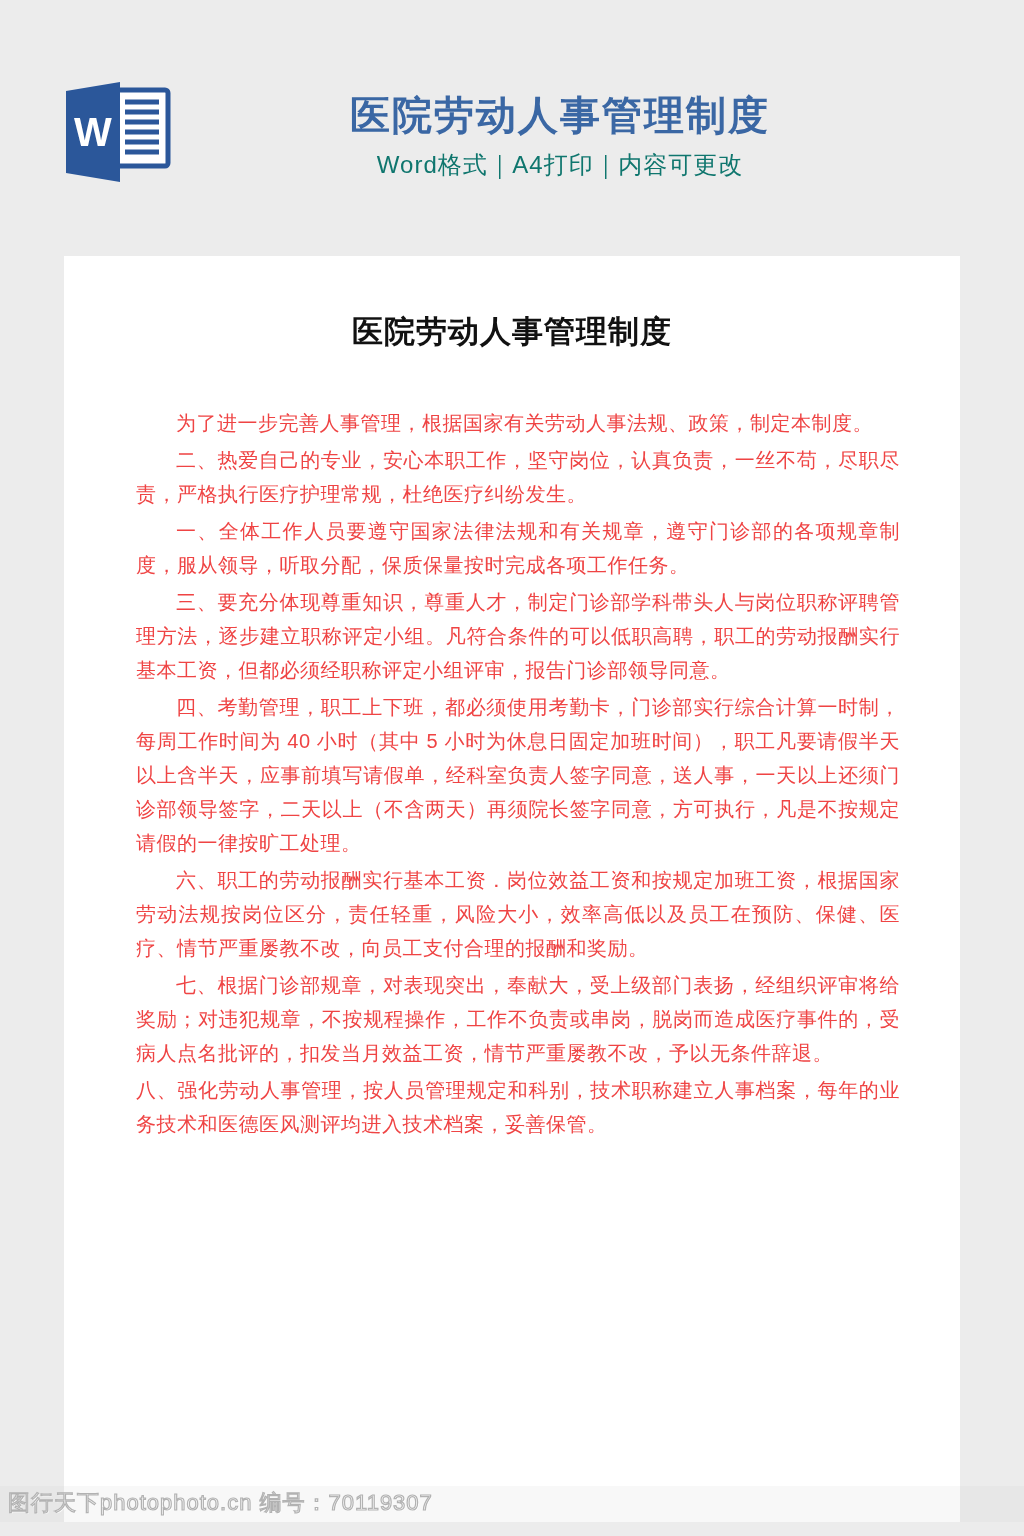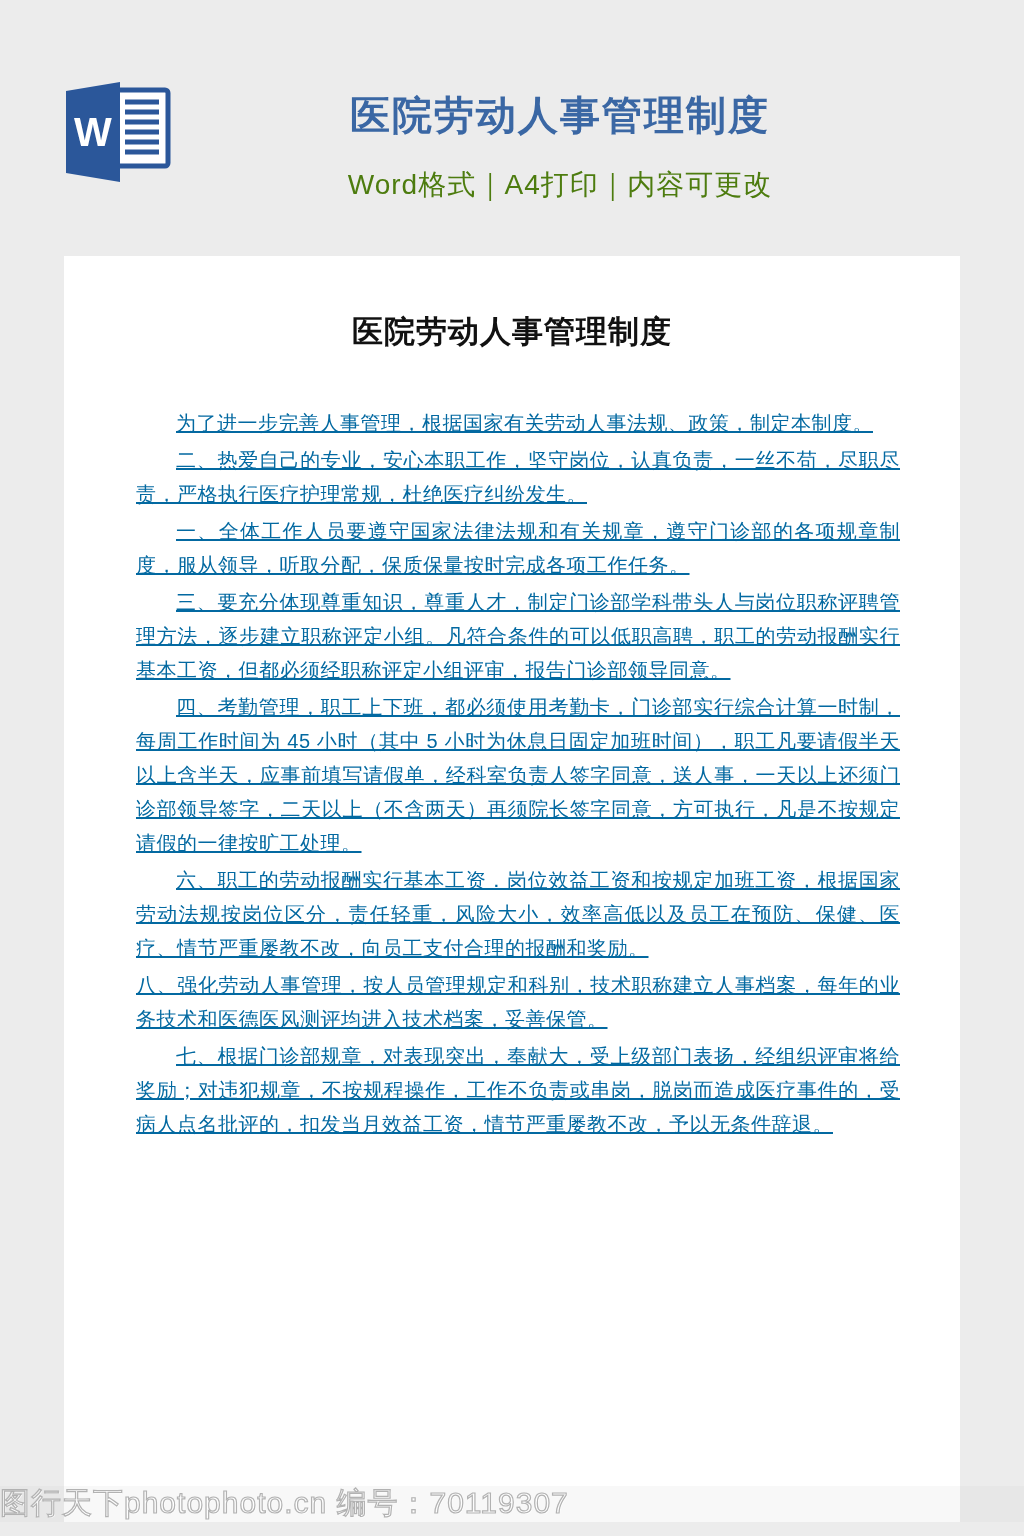--- a/index.html
+++ b/index.html
@@ -12,49 +12,49 @@
   }
   
   .header{position:absolute;left:0;top:0;width:1024px;height:256px;}
   .word-icon{position:absolute;left:62px;top:82px;width:112px;height:100px;}
   .header-text{position:absolute;left:200px;right:104px;top:92px;text-align:center;}
   .header-title{
     font-size:40px;font-weight:bold;color:#3a67a4;
     letter-spacing:2px;line-height:46px;
   }
   .header-subtitle{
-    margin-top:32px;font-size:28px;color:#4d7c0f;
+    margin-top:12px;font-size:24px;color:#0f766e;
     letter-spacing:1px;line-height:30px;
   }
   
   .page{
     position:absolute;left:64px;top:256px;width:896px;height:1266px;
     background:#ffffff;box-sizing:border-box;
     padding:56px 60px 0 72px;
   }
   .doc-title{
     text-align:center;font-size:31px;line-height:40px;
     font-weight:bold;color:#111111;letter-spacing:1px;
     margin:0 0 0 -12px;
   }
-  .doc-body{margin-top:54px;color:#0369a1;text-decoration:underline;}
+  .doc-body{margin-top:54px;color:#ef4444;}
   .doc-body p.para{
     font-size:20px;line-height:34px;margin:0 0 3px 0;
     text-align:justify;text-justify:inter-ideograph;
     letter-spacing:0.5px;
   }
   .doc-body p.para.indent{text-indent:2em;}
   
   .watermark-bar{
     position:absolute;left:0;top:1486px;width:1024px;height:36px;
     background:rgba(190,190,190,0.10);
   }
   .watermark-text{
-    position:absolute;left:0;top:1486px;
-    font-size:30px;line-height:34px;letter-spacing:1px;
+    position:absolute;left:8px;top:1486px;
+    font-size:22px;line-height:34px;letter-spacing:1px;
     color:rgba(255,255,255,0.28);
     -webkit-text-stroke:1.2px #b2b2b2;
     text-shadow:1px 1px 0 rgba(255,255,255,0.9);
     white-space:nowrap;
   }
 </style>
 </head>
 <body>
 
 <div class="header">
@@ -80,21 +80,21 @@
 </div>
 
 <div class="page">
   <h1 class="doc-title">医院劳动人事管理制度</h1>
   <div class="doc-body">
 
   <p class="para indent">为了进一步完善人事管理，根据国家有关劳动人事法规、政策，制定本制度。</p>
       <p class="para indent">二、热爱自己的专业，安心本职工作，坚守岗位，认真负责，一丝不苟，尽职尽责，严格执行医疗护理常规，杜绝医疗纠纷发生。</p>
       <p class="para indent">一、全体工作人员要遵守国家法律法规和有关规章，遵守门诊部的各项规章制度，服从领导，听取分配，保质保量按时完成各项工作任务。</p>
       <p class="para indent">三、要充分体现尊重知识，尊重人才，制定门诊部学科带头人与岗位职称评聘管理方法，逐步建立职称评定小组。凡符合条件的可以低职高聘，职工的劳动报酬实行基本工资，但都必须经职称评定小组评审，报告门诊部领导同意。</p>
-      <p class="para indent">四、考勤管理，职工上下班，都必须使用考勤卡，门诊部实行综合计算一时制，每周工作时间为 45 小时（其中 5 小时为休息日固定加班时间），职工凡要请假半天以上含半天，应事前填写请假单，经科室负责人签字同意，送人事，一天以上还须门诊部领导签字，二天以上（不含两天）再须院长签字同意，方可执行，凡是不按规定请假的一律按旷工处理。</p>
+      <p class="para indent">四、考勤管理，职工上下班，都必须使用考勤卡，门诊部实行综合计算一时制，每周工作时间为 40 小时（其中 5 小时为休息日固定加班时间），职工凡要请假半天以上含半天，应事前填写请假单，经科室负责人签字同意，送人事，一天以上还须门诊部领导签字，二天以上（不含两天）再须院长签字同意，方可执行，凡是不按规定请假的一律按旷工处理。</p>
       <p class="para indent">六、职工的劳动报酬实行基本工资．岗位效益工资和按规定加班工资，根据国家劳动法规按岗位区分，责任轻重，风险大小，效率高低以及员工在预防、保健、医疗、情节严重屡教不改，向员工支付合理的报酬和奖励。</p>
+      <p class="para indent">七、根据门诊部规章，对表现突出，奉献大，受上级部门表扬，经组织评审将给奖励；对违犯规章，不按规程操作，工作不负责或串岗，脱岗而造成医疗事件的，受病人点名批评的，扣发当月效益工资，情节严重屡教不改，予以无条件辞退。</p>
       <p class="para">八、强化劳动人事管理，按人员管理规定和科别，技术职称建立人事档案，每年的业务技术和医德医风测评均进入技术档案，妥善保管。</p>
-      <p class="para indent">七、根据门诊部规章，对表现突出，奉献大，受上级部门表扬，经组织评审将给奖励；对违犯规章，不按规程操作，工作不负责或串岗，脱岗而造成医疗事件的，受病人点名批评的，扣发当月效益工资，情节严重屡教不改，予以无条件辞退。</p>
     </div>
 </div>
 
 <div class="watermark-bar"></div>
 <div class="watermark-text">图行天下photophoto.cn 编号：70119307</div>
 
 </body></html>

